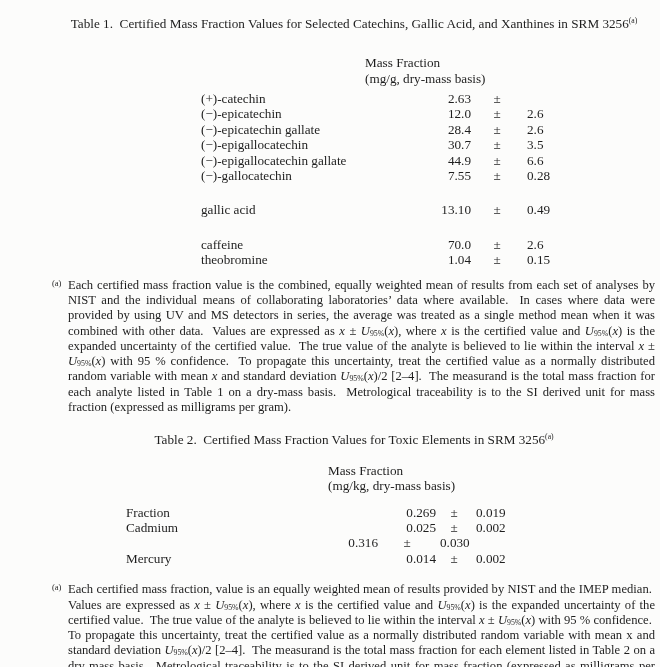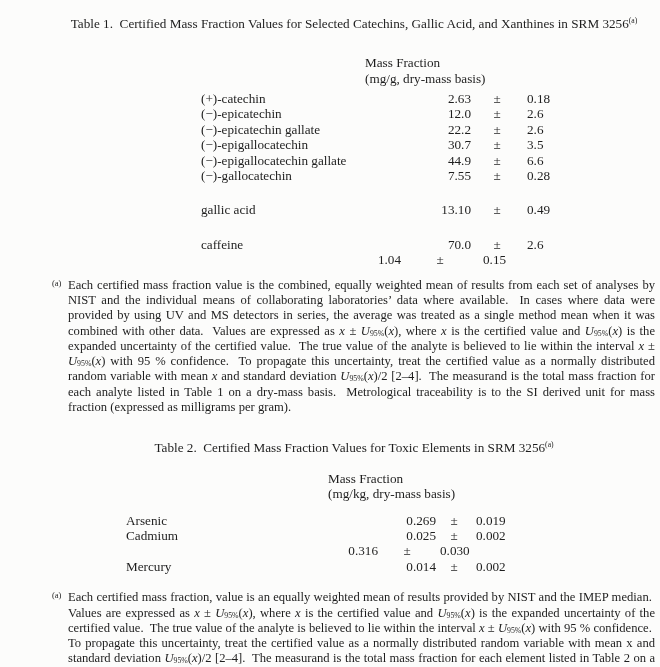--- a/index.html
+++ b/index.html
@@ -60,52 +60,51 @@
   .fn-marker {
     position: absolute;
     left: 1px; top: -2px;
     font-size: 8.5px;
   }
   .footnote sub {
     font-size: 0.62em;
     vertical-align: -0.18em;
     line-height: 0;
   }
-  .t2-title { margin-top: 32px; }
+  .t2-title { margin-top: 24px; }
 </style>
 </head>
 <body style="background: rgb(252, 252, 251); color: rgb(30, 30, 30);">
 
 <div class="page">
 
   <div class="tbl-title">
     <span>Table 1.&nbsp; Certified Mass Fraction Values for Selected Catechins, Gallic Acid, and Xanthines in SRM 3256</span><sup>(a)</sup>
   </div>
 
   <div class="mf-header mf1">
     <div>Mass Fraction</div>
     <div>(mg/g, dry-mass basis)</div>
   </div>
 
   <div class="tbl tbl1">
     <div class="row">
       <span class="lbl">(+)-catechin</span>
       <span class="val">2.63</span>
       <span class="pm">±</span>
-      <span class="unc">0.18</span>
     </div>
     <div class="row">
       <span class="lbl">(−)-epicatechin</span>
       <span class="val">12.0</span>
       <span class="pm">±</span>
       <span class="unc">2.6</span>
     </div>
     <div class="row">
       <span class="lbl">(−)-epicatechin gallate</span>
-      <span class="val">22.2</span>
+      <span class="val">28.4</span>
       <span class="pm">±</span>
       <span class="unc">2.6</span>
     </div>
     <div class="row">
       <span class="lbl">(−)-epigallocatechin</span>
       <span class="val">30.7</span>
       <span class="pm">±</span>
       <span class="unc">3.5</span>
     </div>
     <div class="row">
@@ -126,20 +125,21 @@
       <span class="pm">±</span>
       <span class="unc">0.49</span>
     </div>
     <div class="row gap">
       <span class="lbl">caffeine</span>
       <span class="val">70.0</span>
       <span class="pm">±</span>
       <span class="unc">2.6</span>
     </div>
     <div class="row">
+      <span class="lbl">theobromine</span>
       <span class="val">1.04</span>
       <span class="pm">±</span>
       <span class="unc">0.15</span>
     </div>
   </div>
 
   <div class="footnote fn1">
     <span class="fn-marker">(a)</span>
     <span class="fn-text">Each certified mass fraction value is the combined, equally weighted mean of results from each set of analyses by NIST and the individual means of collaborating laboratories’ data where available.&nbsp; In cases where data were provided by using UV and MS detectors in series, the average was treated as a single method mean when it was combined with other data.&nbsp; Values are expressed as <i>x</i> ± <i>U</i><sub>95%</sub>(<i>x</i>), where <i>x</i> is the certified value and <i>U</i><sub>95%</sub>(<i>x</i>) is the expanded uncertainty of the certified value.&nbsp; The true value of the analyte is believed to lie within the interval <i>x</i> ± <i>U</i><sub>95%</sub>(<i>x</i>) with 95 % confidence.&nbsp; To propagate this uncertainty, treat the certified value as a normally distributed random variable with mean <i>x</i> and standard deviation <i>U</i><sub>95%</sub>(<i>x</i>)/2 [2–4].&nbsp; The measurand is the total mass fraction for each analyte listed in Table 1 on a dry-mass basis.&nbsp; Metrological traceability is to the SI derived unit for mass fraction (expressed as milligrams per gram).</span>
   </div>
@@ -148,21 +148,21 @@
     <span>Table 2.&nbsp; Certified Mass Fraction Values for Toxic Elements in SRM 3256</span><sup>(a)</sup>
   </div>
 
   <div class="mf-header mf2">
     <div>Mass Fraction</div>
     <div>(mg/kg, dry-mass basis)</div>
   </div>
 
   <div class="tbl tbl2">
     <div class="row">
-      <span class="lbl">Arsenic</span>
+      <span class="lbl">Fraction</span>
       <span class="val">0.269</span>
       <span class="pm">±</span>
       <span class="unc">0.019</span>
     </div>
     <div class="row">
       <span class="lbl">Cadmium</span>
       <span class="val">0.025</span>
       <span class="pm">±</span>
       <span class="unc">0.002</span>
     </div>

